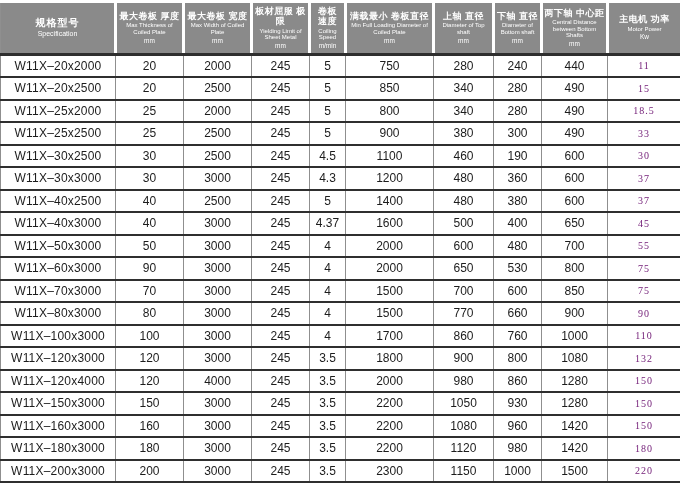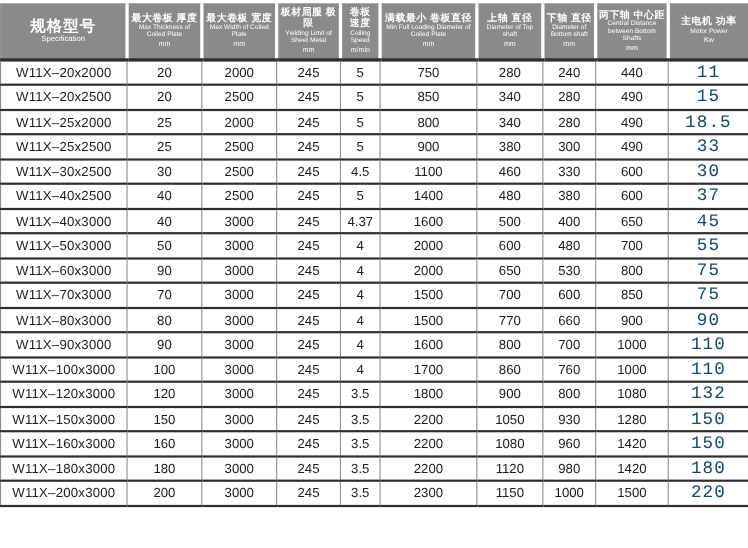--- a/index.html
+++ b/index.html
@@ -19,38 +19,38 @@
     background:#8a8a8a;color:#ffffff;vertical-align:middle;text-align:center;
     height:51px;padding:1px 1px;box-sizing:border-box;
     border-right:3px solid #ffffff;
     border-bottom:3px solid #2e2e2e;
     font-weight:bold;
   }
   thead th:last-child{border-right:none;}
   thead th .zh{font-size:9px;line-height:1.15;display:block;letter-spacing:0.5px;}
   thead th .en{font-size:6px;line-height:1.1;display:block;font-weight:normal;margin-top:1px;transform-origin:center;}
   thead th .unit{font-size:6.5px;line-height:1.2;display:block;font-weight:normal;margin-top:1px;}
-  thead th:first-child .zh{font-size:14px;letter-spacing:1px;}
+  thead th:first-child .zh{font-size:10px;letter-spacing:1px;}
   thead th:first-child .en{font-size:7px;}
 
   
   tbody td{
     height:18.5px;box-sizing:content-box;
     text-align:center;vertical-align:middle;
     font-size:12px;color:#1c1c1c;
     border-bottom:2px solid #2f2f2f;
     border-right:1px solid #8f8f8f;
     white-space:nowrap;overflow:hidden;
     background:#ffffff;
   }
   tbody td:last-child{border-right:none;}
   tbody td.model{letter-spacing:0.2px;}
   tbody td.power{
-    font-family:Liberation Mono, monospace;
-    color:#0c4a6e;font-size:16px;letter-spacing:1px;
+    font-family:Liberation Serif, serif;
+    color:#701a75;font-size:10px;letter-spacing:1px;
   }
 </style>
 </head>
 <body>
 
 <div class="page">
 
   <table class="spec">
     <colgroup>
       <col style="width:115px">
@@ -168,23 +168,35 @@
           <td class="power">33</td>
         </tr>
         <tr>
           <td class="model">W11X–30x2500</td>
           <td>30</td>
           <td>2500</td>
           <td>245</td>
           <td>4.5</td>
           <td>1100</td>
           <td>460</td>
-          <td>330</td>
+          <td>190</td>
           <td>600</td>
           <td class="power">30</td>
+        </tr>
+        <tr>
+          <td class="model">W11X–30x3000</td>
+          <td>30</td>
+          <td>3000</td>
+          <td>245</td>
+          <td>4.3</td>
+          <td>1200</td>
+          <td>480</td>
+          <td>360</td>
+          <td>600</td>
+          <td class="power">37</td>
         </tr>
         <tr>
           <td class="model">W11X–40x2500</td>
           <td>40</td>
           <td>2500</td>
           <td>245</td>
           <td>5</td>
           <td>1400</td>
           <td>480</td>
           <td>380</td>
@@ -245,32 +257,20 @@
           <td>3000</td>
           <td>245</td>
           <td>4</td>
           <td>1500</td>
           <td>770</td>
           <td>660</td>
           <td>900</td>
           <td class="power">90</td>
         </tr>
         <tr>
-          <td class="model">W11X–90x3000</td>
-          <td>90</td>
-          <td>3000</td>
-          <td>245</td>
-          <td>4</td>
-          <td>1600</td>
-          <td>800</td>
-          <td>700</td>
-          <td>1000</td>
-          <td class="power">110</td>
-        </tr>
-        <tr>
           <td class="model">W11X–100x3000</td>
           <td>100</td>
           <td>3000</td>
           <td>245</td>
           <td>4</td>
           <td>1700</td>
           <td>860</td>
           <td>760</td>
           <td>1000</td>
           <td class="power">110</td>
@@ -281,20 +281,32 @@
           <td>3000</td>
           <td>245</td>
           <td>3.5</td>
           <td>1800</td>
           <td>900</td>
           <td>800</td>
           <td>1080</td>
           <td class="power">132</td>
         </tr>
         <tr>
+          <td class="model">W11X–120x4000</td>
+          <td>120</td>
+          <td>4000</td>
+          <td>245</td>
+          <td>3.5</td>
+          <td>2000</td>
+          <td>980</td>
+          <td>860</td>
+          <td>1280</td>
+          <td class="power">150</td>
+        </tr>
+        <tr>
           <td class="model">W11X–150x3000</td>
           <td>150</td>
           <td>3000</td>
           <td>245</td>
           <td>3.5</td>
           <td>2200</td>
           <td>1050</td>
           <td>930</td>
           <td>1280</td>
           <td class="power">150</td>

